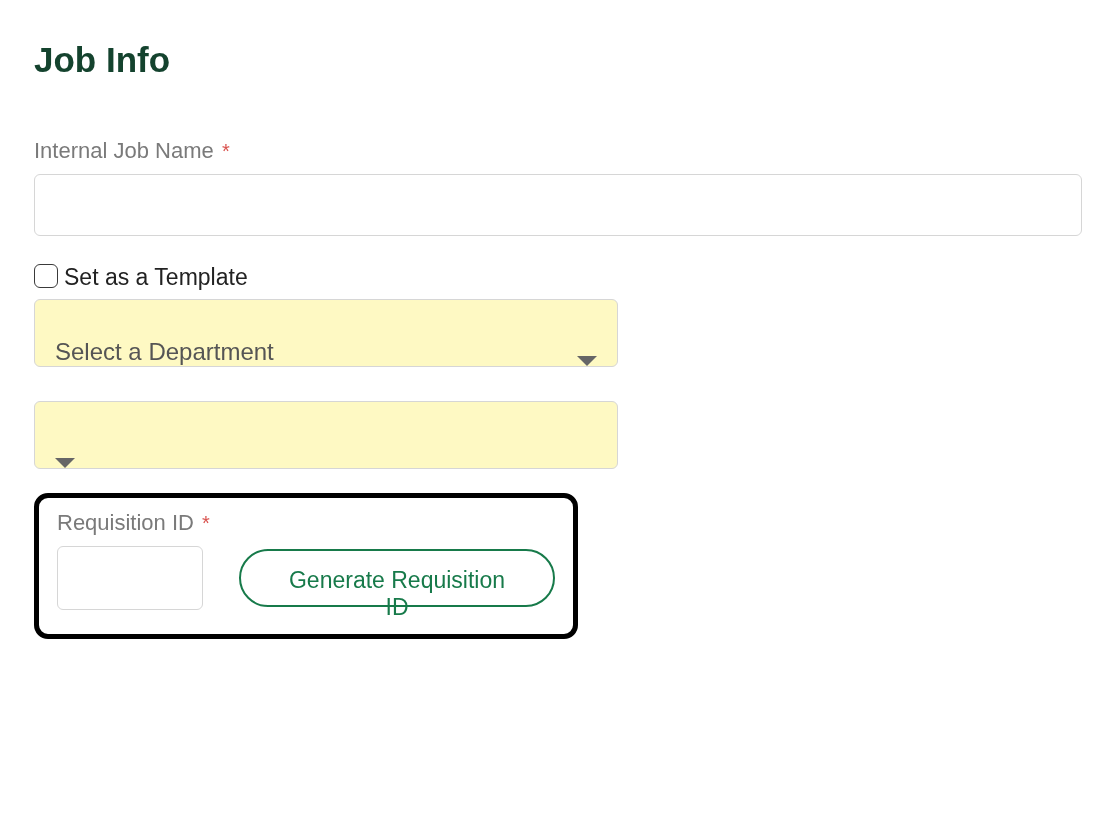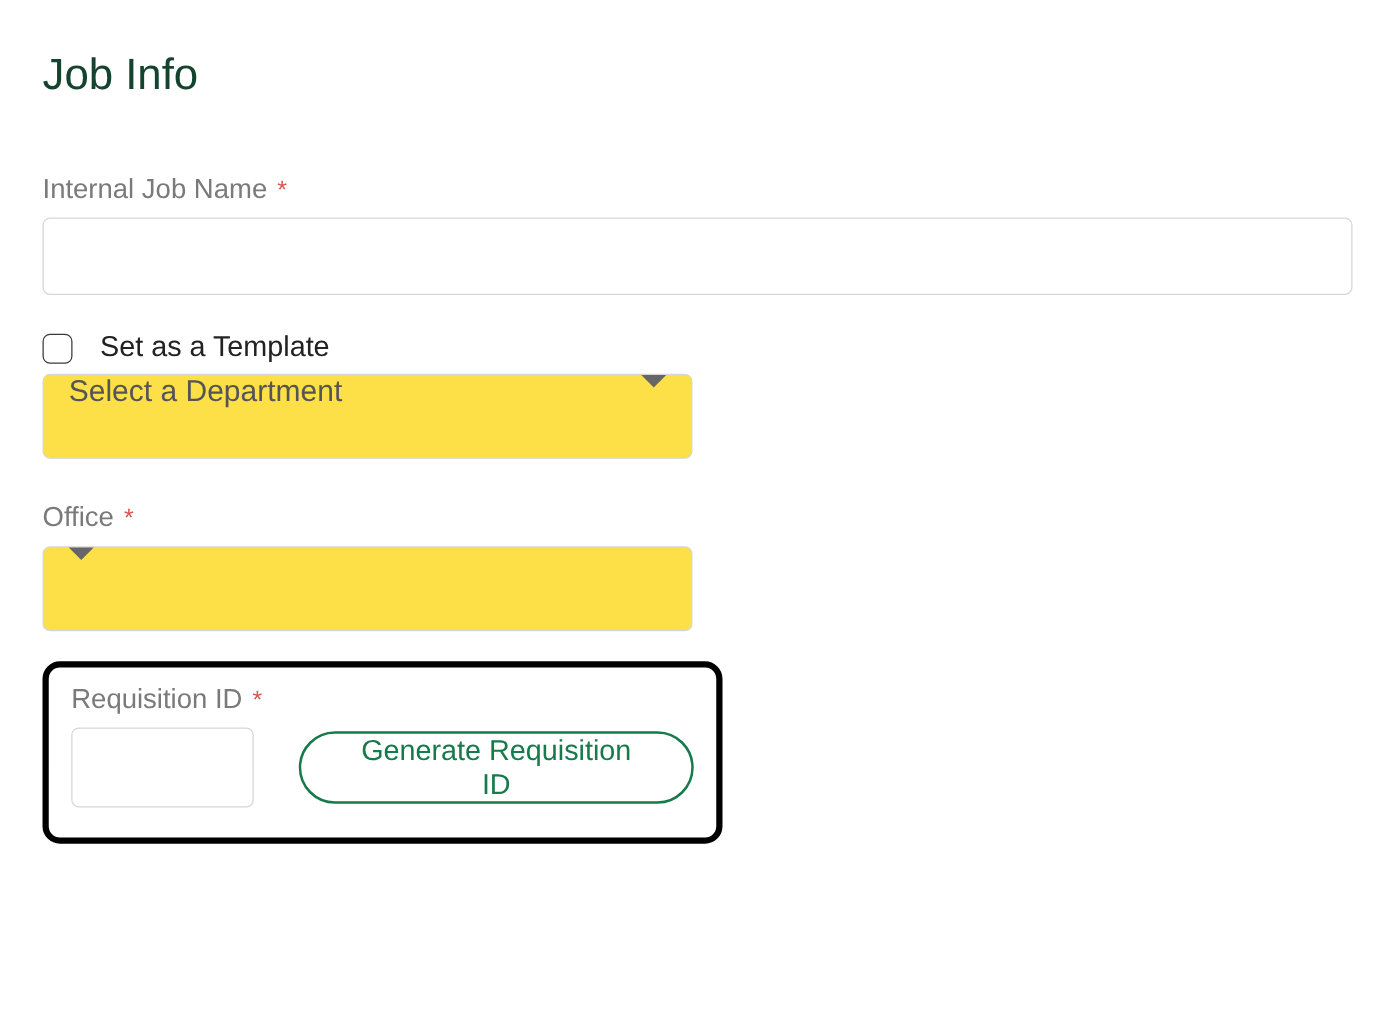--- a/index.html
+++ b/index.html
@@ -8,21 +8,21 @@
       padding: 0;
     }
     body {
       font-family: -apple-system, BlinkMacSystemFont, "Segoe UI", Helvetica, Arial, sans-serif;
       background: #ffffff;
       padding: 40px 34px;
       width: 1116px;
     }
     .page-title {
       font-size: 35px;
-      font-weight: 400;
+      font-weight: 700;
       color: #14432e;
       margin-bottom: 58px;
     }
     .field-group {
       margin-bottom: 28px;
       margin-top: 44px;
     }
     .field-label {
       font-size: 22px;
       color: #7a7a7a;
@@ -40,49 +40,49 @@
       max-width: 1058px;
       height: 62px;
       border: 1px solid #d6d6d6;
       border-radius: 6px;
       font-size: 22px;
       padding: 0 14px;
       background: #ffffff;
     }
     .checkbox-row {
       display: flex;
-      align-items: flex-end;
-      gap: 22px;
+      align-items: flex-start;
+      gap: 6px;
       margin-bottom: 8px;
     }
     .checkbox-box {
       width: 24px;
       height: 24px;
       border: 1.5px solid #3a3a3a;
       border-radius: 6px;
       background: #ffffff;
       cursor: pointer;
       flex-shrink: 0;
     }
     .checkbox-label {
       font-size: 23px;
       color: #222222;
       font-weight: 400;
     }
     .select-box {
-      width: 520px;
+      width: 584px;
       height: 68px;
       border: 1px solid #d6d6d6;
       border-radius: 6px;
       display: flex;
-      align-items: flex-start;
+      align-items: flex-end;
       justify-content: space-between;
       padding: 0 20px;
       cursor: pointer;
-      background: #fde047;
+      background: #fef9c3;
     }
     .select-text {
       font-size: 24px;
       color: #555555;
     }
     .chevron-icon {
       width: 0;
       height: 0;
       border-left: 10px solid transparent;
       border-right: 10px solid transparent;
@@ -105,21 +105,21 @@
       width: 146px;
       height: 64px;
       border: 1px solid #d6d6d6;
       border-radius: 6px;
       font-size: 22px;
       padding: 0 12px;
       background: #ffffff;
     }
     .generate-button {
       height: 58px;
-      padding: 0 40px;
+      padding: 16px 40px;
       border: 2px solid #177a4a;
       border-radius: 30px;
       background: #ffffff;
       color: #177a4a;
       font-size: 23px;
       font-weight: 500;
       cursor: pointer;
     }
     .field-group-dept {
       margin-bottom: 34px;
@@ -147,24 +147,20 @@
 </div>
 
 <div class="field-group-dept">
   <div class="select-box">
     <span class="select-text">Select a Department</span>
     <span class="chevron-icon"></span>
   </div>
 </div>
 
 <div class="field-group-office">
-  <label class="field-label">
-    <span>Office</span>
-    <span class="required-asterisk">*</span>
-  </label>
   <div class="select-box">
     <span class="chevron-icon"></span>
   </div>
 </div>
 
 <div class="highlighted-section">
   <label class="field-label">
     <span>Requisition ID</span>
     <span class="required-asterisk">*</span>
   </label>

